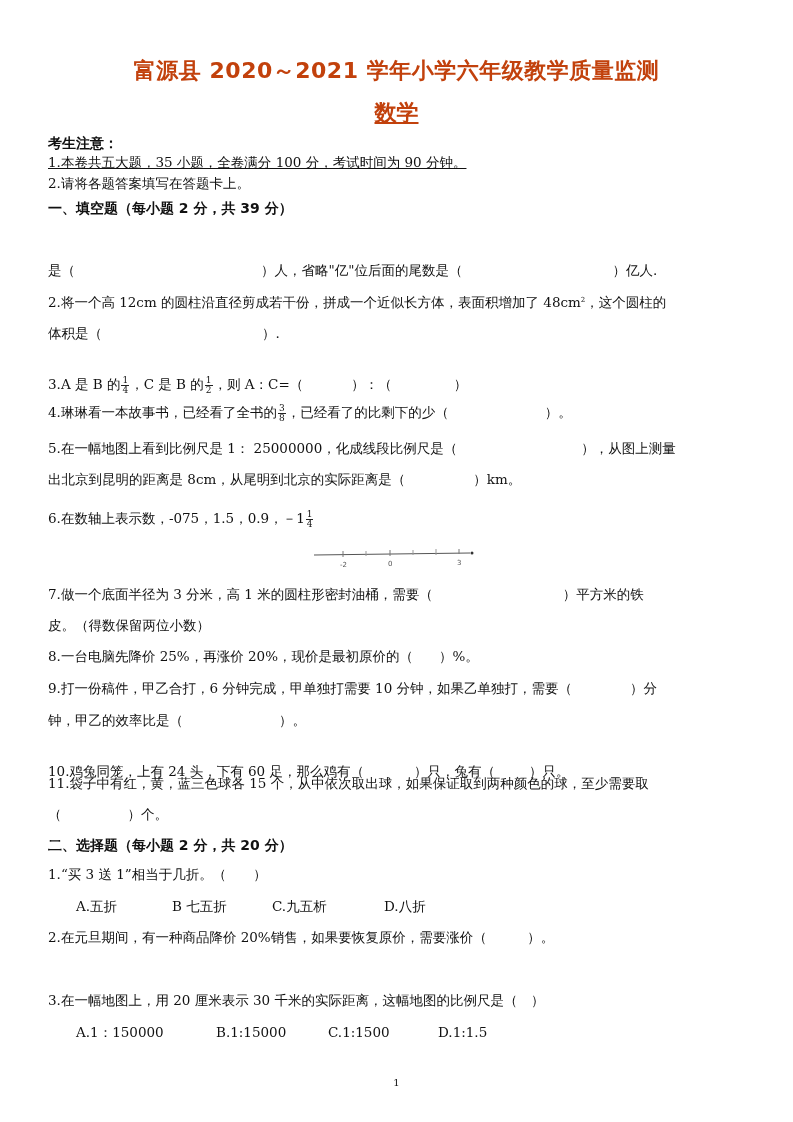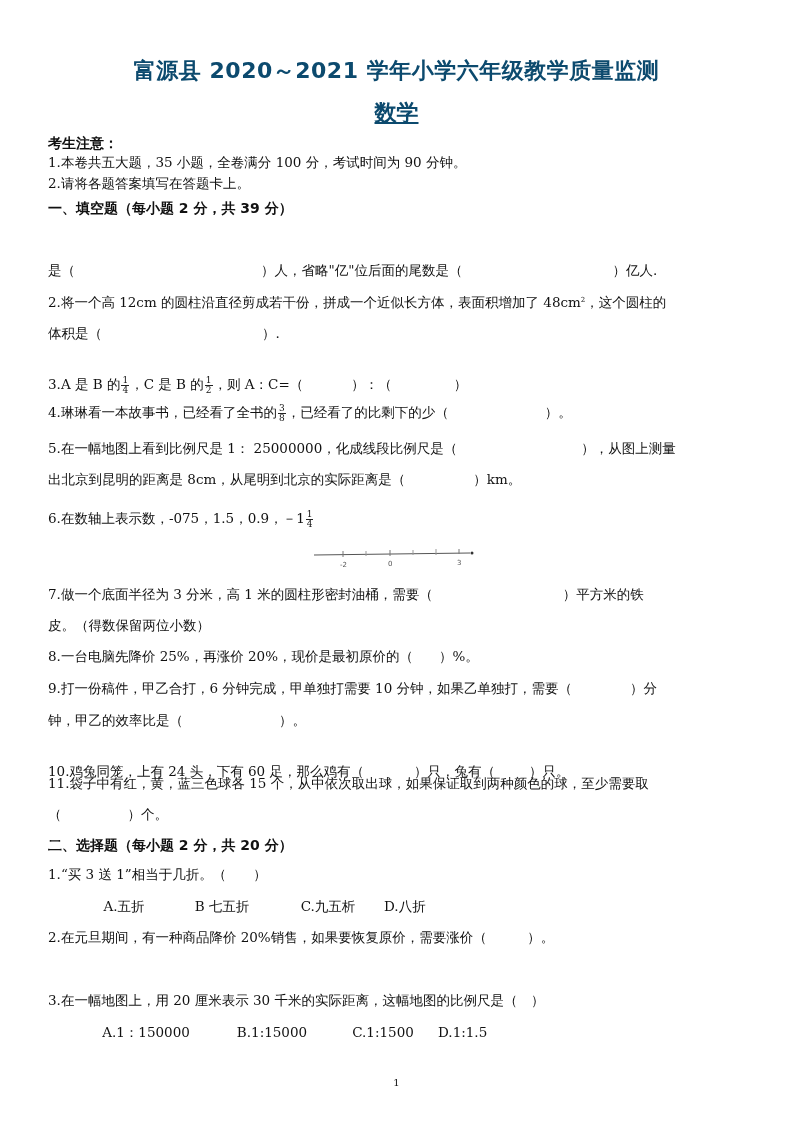--- a/index.html
+++ b/index.html
@@ -1,44 +1,44 @@
 <!DOCTYPE html>
 <html><head>
 <meta charset="utf-8">
 <style>
   html, body { margin: 0; padding: 0; background: #ffffff; }
   body { width: 793px; height: 1122px; position: relative; overflow: hidden;
          font-family: "DejaVu Serif", "Liberation Serif", serif; color: #111; }
   .page { position: absolute; left: 0; top: 0; width: 793px; height: 1122px; }
   .title { position: absolute; left: 0; width: 793px; text-align: center;
-           font-family: "DejaVu Sans", "Liberation Sans", sans-serif; font-weight: bold; color: #0c4a6e; }
+           font-family: "DejaVu Sans", "Liberation Sans", sans-serif; font-weight: bold; color: #c2410c; }
   .t1 { top: 56px; font-size: 22px; letter-spacing: 0.5px; }
   .t2 { top: 98px; font-size: 22px; text-decoration: underline; }
-  .line { position: absolute; left: 48px; font-size: 13.5px; white-space: nowrap; line-height: 1; text-align: center; }
+  .line { position: absolute; left: 48px; font-size: 13.5px; white-space: nowrap; line-height: 1; }
   .bold { font-family: "DejaVu Sans", "Liberation Sans", sans-serif; font-weight: bold; font-size: 14px; }
   .blank { display: inline-block; }
   .frac { display: inline-flex; flex-direction: column; align-items: center; vertical-align: middle;
           font-size: 9px; line-height: 1; margin: 0 1px; }
   .frac .num { border-bottom: 1px solid #222; padding: 0 1px; }
   .frac .den { padding: 0 1px; }
   sup { font-size: 7px; }
   .opt { display: inline-block; }
   .numline { position: absolute; left: 310px; top: 545px; width: 170px; height: 26px; }
   .pagenum { position: absolute; left: 0; width: 793px; top: 1077px; text-align: center; font-size: 10px; }
 </style>
 </head>
 <body>
 
 <div class="page">
 
   <div class="title t1">富源县 2020～2021 学年小学六年级教学质量监测</div>
   <div class="title t2">数学</div>
 
   <div class="line bold" style="top:136px;">考生注意：</div>
-  <div class="line" style="top:156px;">1.本卷共五大题，35 小题，全卷满分 100 分，考试时间为 90 分钟。</div>
+  <div class="line" style="top:156px;text-decoration:underline;">1.本卷共五大题，35 小题，全卷满分 100 分，考试时间为 90 分钟。</div>
   <div class="line" style="top:177px;">2.请将各题答案填写在答题卡上。</div>
 
   <div class="line bold" style="top:201px;">一、填空题（每小题 2 分，共 39 分）</div>
 
   <div class="line" style="top:264px;">
     <span>是（</span><span class="blank" style="width:186px"></span><span>）人，省略"亿"位后面的尾数是（</span><span class="blank" style="width:150px"></span><span>）亿人.</span>
   </div>
 
   <div class="line" style="top:296px;">
     <span>2.将一个高 12cm 的圆柱沿直径剪成若干份，拼成一个近似长方体，表面积增加了 48cm</span><sup>2</sup><span>，这个圆柱的</span>

